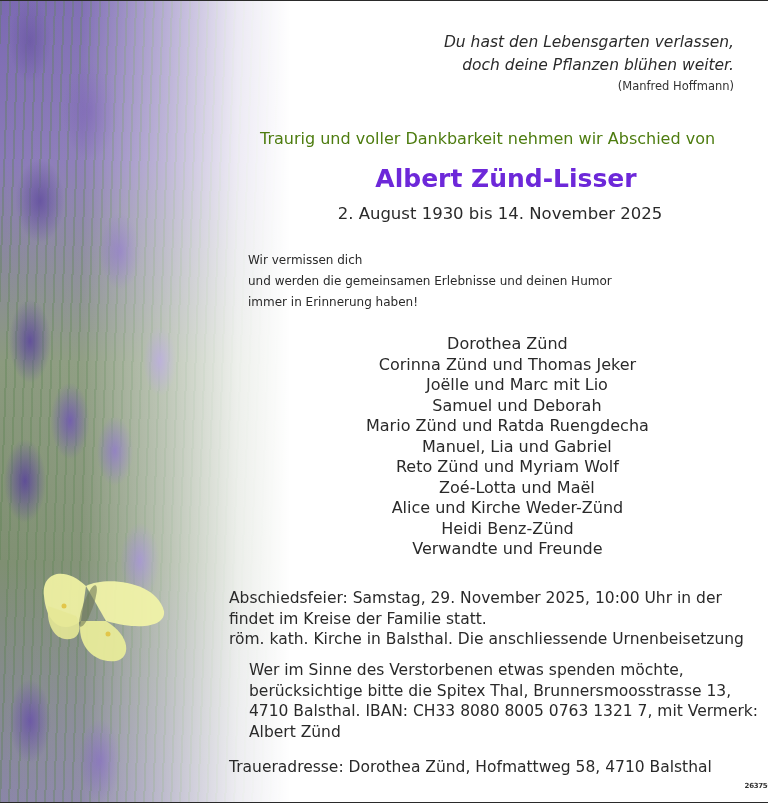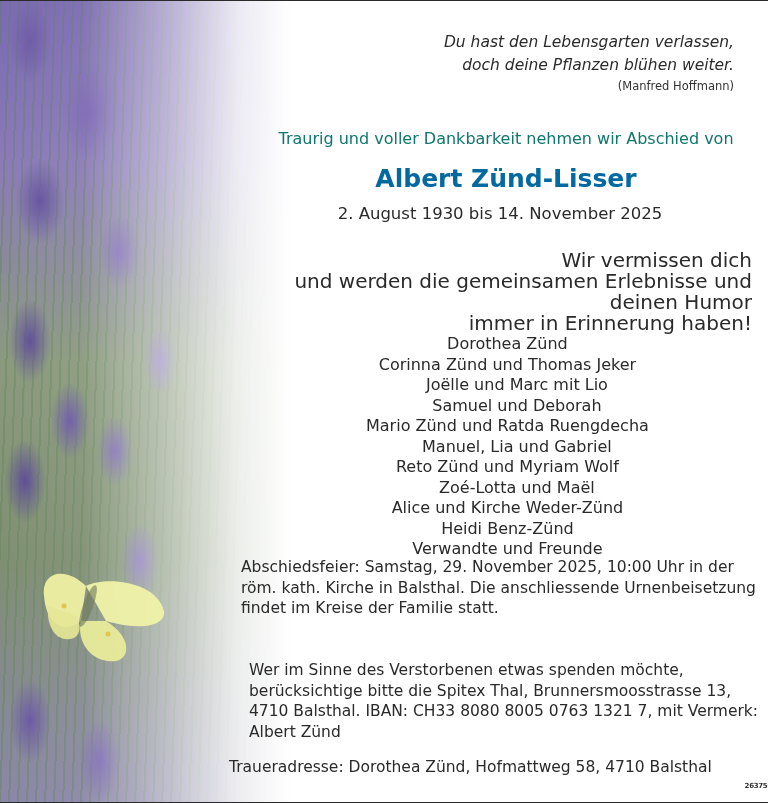--- a/index.html
+++ b/index.html
@@ -28,32 +28,32 @@
   }
   .photo .fade { position: absolute; inset: 0;
     background: linear-gradient(90deg, rgba(255,255,255,0) 0%, rgba(255,255,255,0.05) 25%,
       rgba(255,255,255,0.45) 50%, rgba(255,255,255,0.85) 72%, #ffffff 88%); }
   .butterfly { position: absolute; left: 36px; top: 565px; width: 135px; height: 100px; }
 
   .content { position: absolute; left: 220px; top: 0; right: 0; bottom: 0; }
   .quote { position: absolute; right: 48px; top: 30px; text-align: right;
            font-style: italic; font-size: 15.5px; line-height: 23px; color: #2b2b2b; }
   .quote .author { font-style: normal; font-size: 11.5px; line-height: 18px; color: #333; }
-  .intro { position: absolute; left: 40px; right: 30px; top: 128px; text-align: center;
-           font-size: 16px; color: #0f766e; }
+  .intro { position: absolute; left: 40px; right: 30px; top: 128px; 
+           font-size: 16px; color: #4d7c0f; }
   .name { position: absolute; left: 40px; right: 30px; top: 163px; text-align: center;
-          font-family: "DejaVu Sans", sans-serif; font-weight: bold; font-size: 25px; color: #0369a1; }
+          font-family: "DejaVu Sans", sans-serif; font-weight: bold; font-size: 25px; color: #6d28d9; }
   .dates { position: absolute; left: 40px; right: 42px; top: 203px; text-align: center;
            font-size: 16.5px; color: #2a2a2a; }
-  .message { position: absolute; left: 28px; right: 30px; top: 249px; text-align: right;
-             font-size: 20px; line-height: 21px; color: #2a2a2a; }
+  .message { position: absolute; left: 28px; right: 30px; top: 249px; text-align: left;
+             font-size: 12px; line-height: 21px; color: #2a2a2a; }
   .family { position: absolute; left: 146px; top: 333px; font-size: 16px; line-height: 20.5px; color: #2a2a2a; text-align: center; }
   .family div.indent { padding-left: 19px; }
   .para { position: absolute; left: 9px; right: 20px; font-size: 15.5px; line-height: 20.5px; color: #2a2a2a; }
-  .p1 { top: 556px; margin-left: 12px; }
+  .p1 { top: 587px; }
   .p2 { top: 659px; margin-left: 20px; }
   .p3 { top: 756px; }
   .code { position: absolute; right: 10px; bottom: 12px; font-size: 7px; font-weight: bold; color: #333; letter-spacing: -0.3px; }
 </style>
 </head>
 <body>
 
 <div class="frame">
 
   <div class="photo">
@@ -97,22 +97,22 @@
       <div class="indent">Manuel, Lia und Gabriel</div>
       <div>Reto Zünd und Myriam Wolf</div>
       <div class="indent">Zoé-Lotta und Maël</div>
       <div>Alice und Kirche Weder-Zünd</div>
       <div>Heidi Benz-Zünd</div>
       <div>Verwandte und Freunde</div>
     </div>
 
     <div class="para p1">
       <div>Abschiedsfeier: Samstag, 29. November 2025, 10:00 Uhr in der</div>
+      <div>findet im Kreise der Familie statt.</div>
       <div>röm. kath. Kirche in Balsthal. Die anschliessende Urnenbeisetzung</div>
-      <div>findet im Kreise der Familie statt.</div>
     </div>
 
     <div class="para p2">
       <div>Wer im Sinne des Verstorbenen etwas spenden möchte,</div>
       <div>berücksichtige bitte die Spitex Thal, Brunnersmoosstrasse 13,</div>
       <div>4710 Balsthal. IBAN: CH33 8080 8005 0763 1321 7, mit Vermerk:</div>
       <div>Albert Zünd</div>
     </div>
 
     <div class="para p3">Traueradresse: Dorothea Zünd, Hofmattweg 58, 4710 Balsthal</div>

